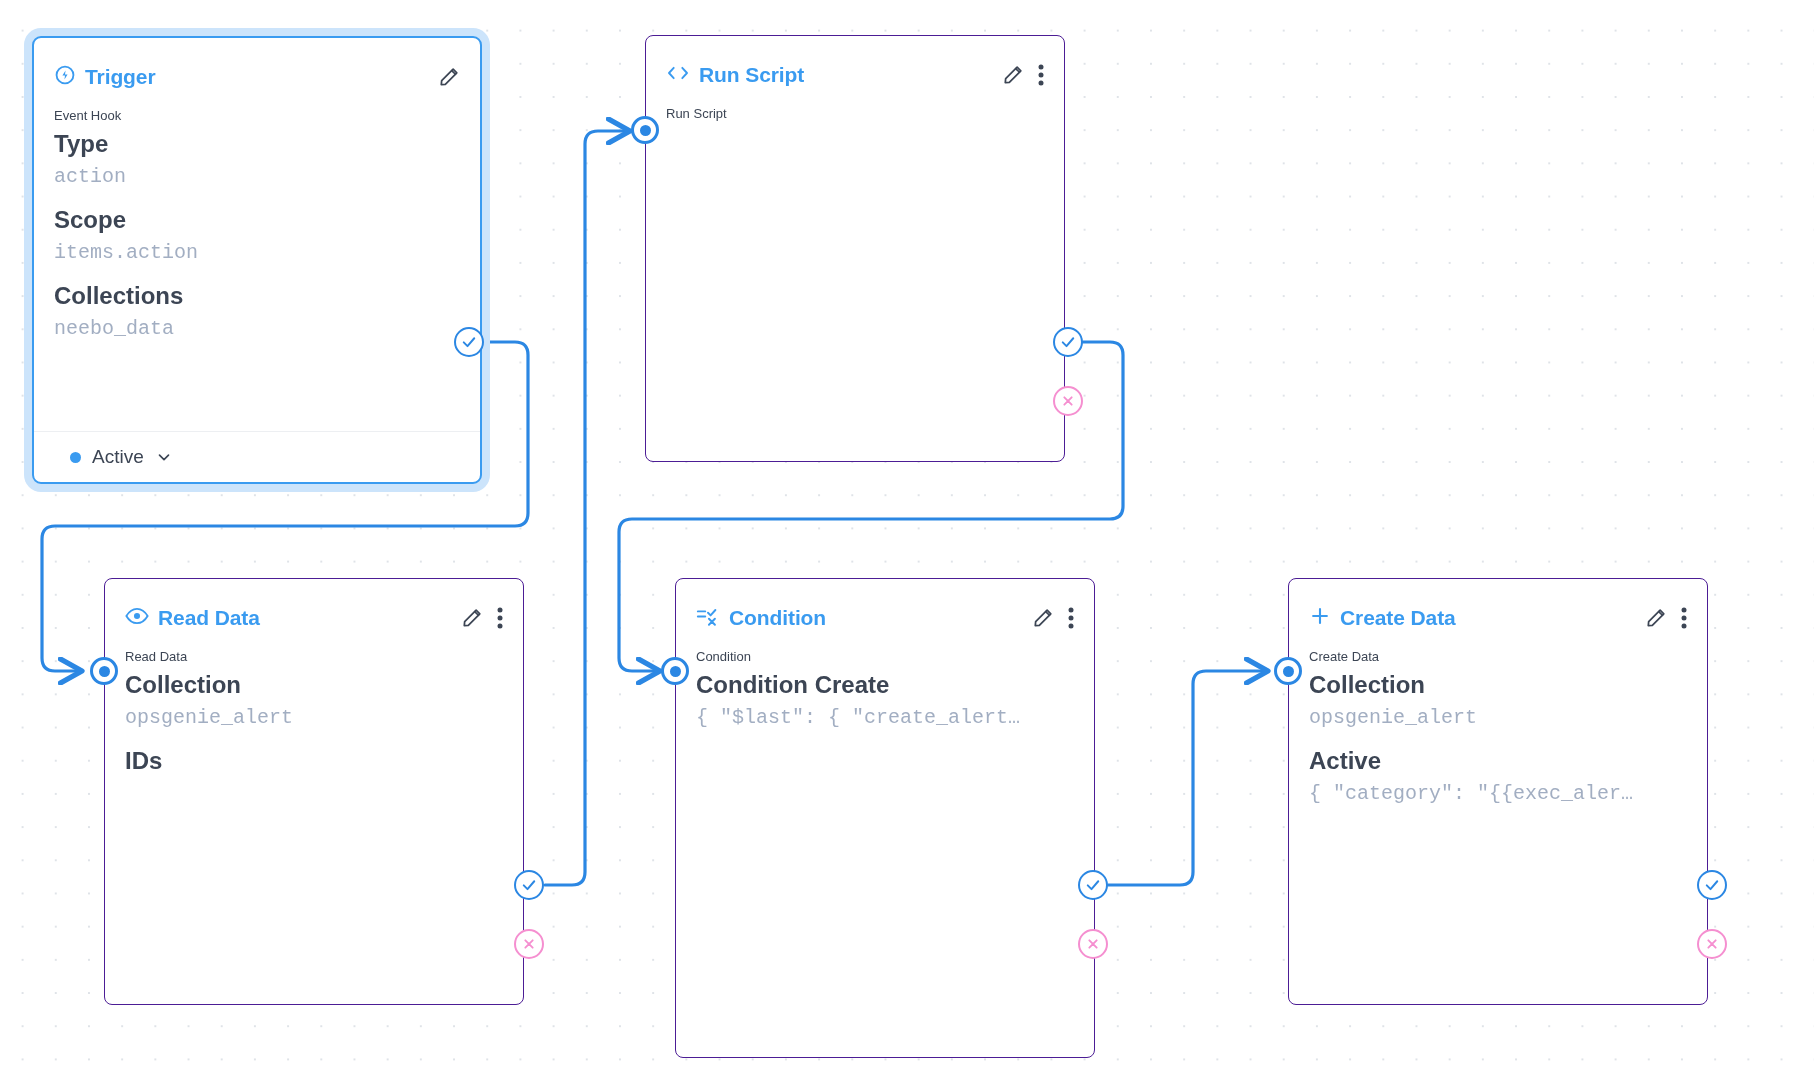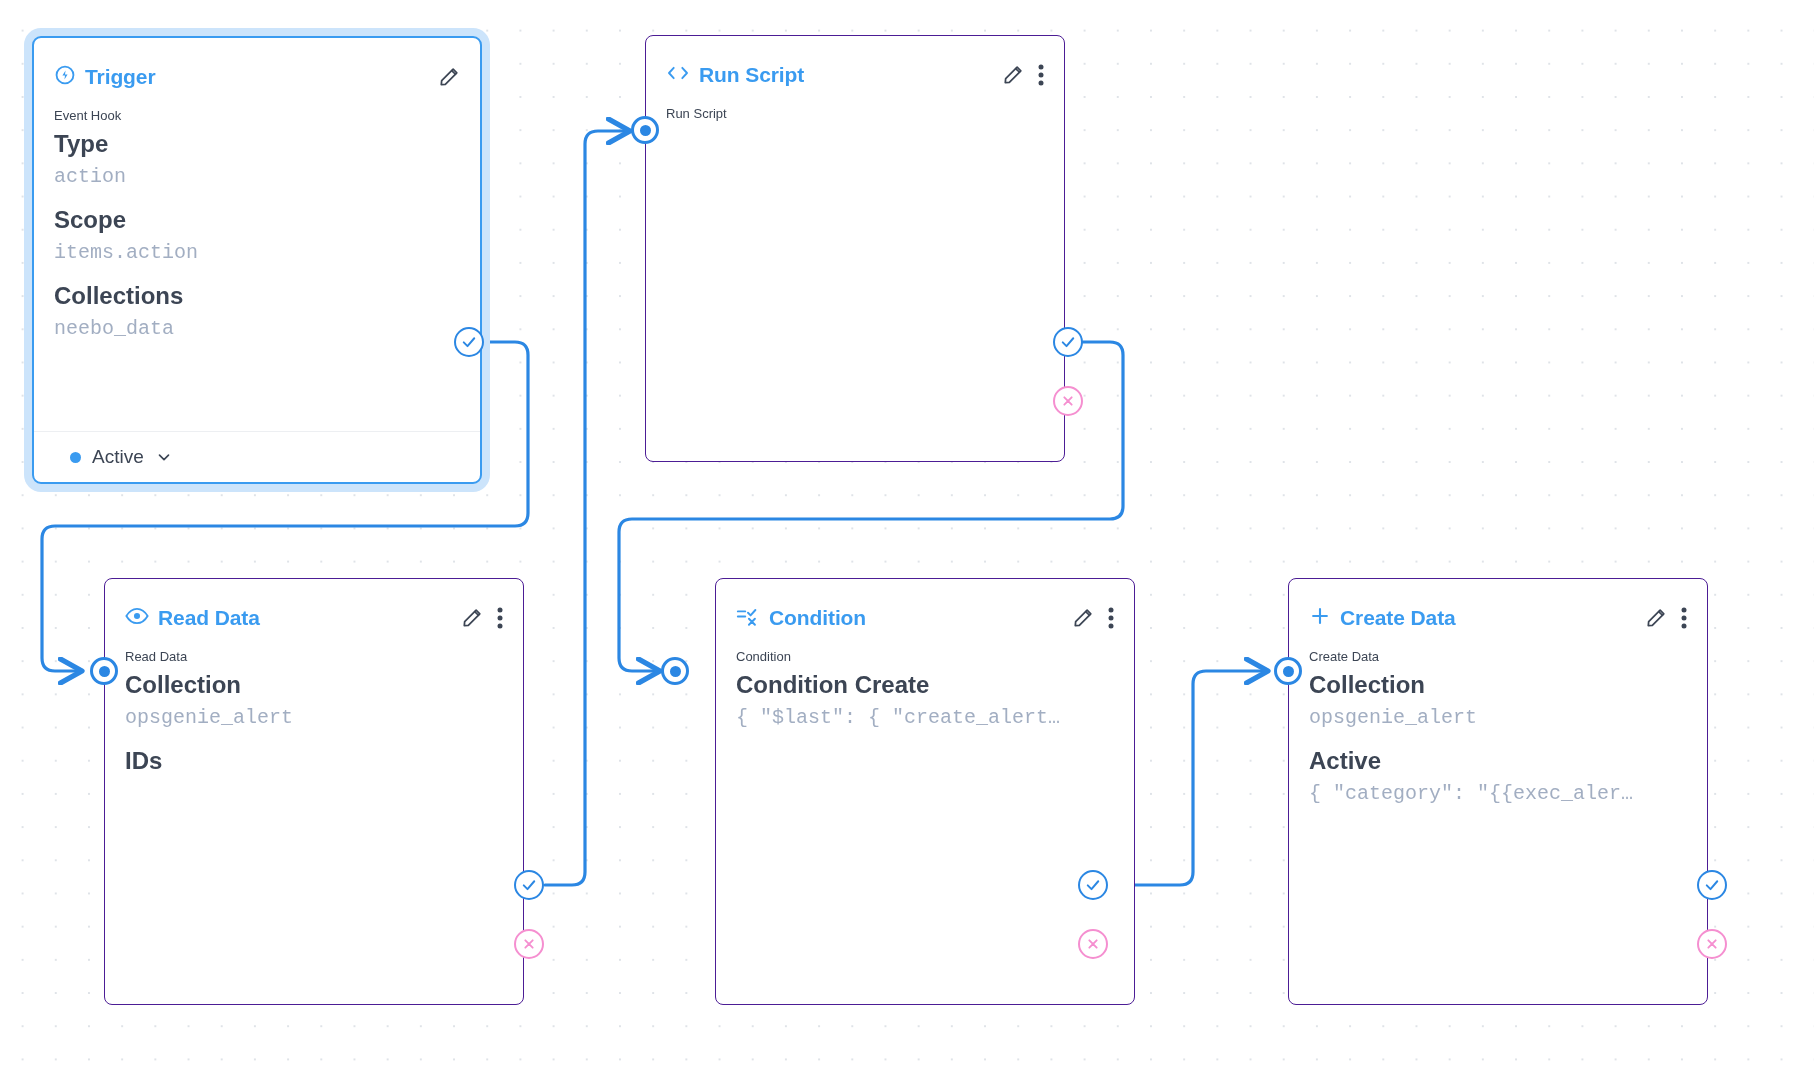--- a/index.html
+++ b/index.html
@@ -335,21 +335,21 @@
       <path d="M5 12.5 L10 17.5 L19 7"></path>
     </svg>
   </div>
 
   <div class="port port-err" style="left:514px; top:929px;">
     <svg width="16" height="16" viewBox="0 0 24 24" fill="none" stroke="#f58fd0" stroke-width="2.8" stroke-linecap="round">
       <path d="M6.5 6.5 L17.5 17.5 M17.5 6.5 L6.5 17.5"></path>
     </svg>
   </div>
 
-  <div class="node" style="left:715px; top:578px; width:420px; height:427px;">
+  <div class="node" style="left:675px; top:578px; width:420px; height:480px;">
     <div class="node-header">
       <div class="node-title">
         <span>
           <svg width="24" height="22" viewBox="0 0 26 22" fill="none" stroke="#3a9bf0" stroke-width="2.1" stroke-linecap="round" stroke-linejoin="round">
             <path d="M2 6 H10"></path>
             <path d="M2 11.5 H10"></path>
             <path d="M13 7.5 L15.8 10.3 L21 4.5"></path>
             <path d="M14 14 L20.5 20.5 M20.5 14 L14 20.5"></path>
           </svg>
         </span>

